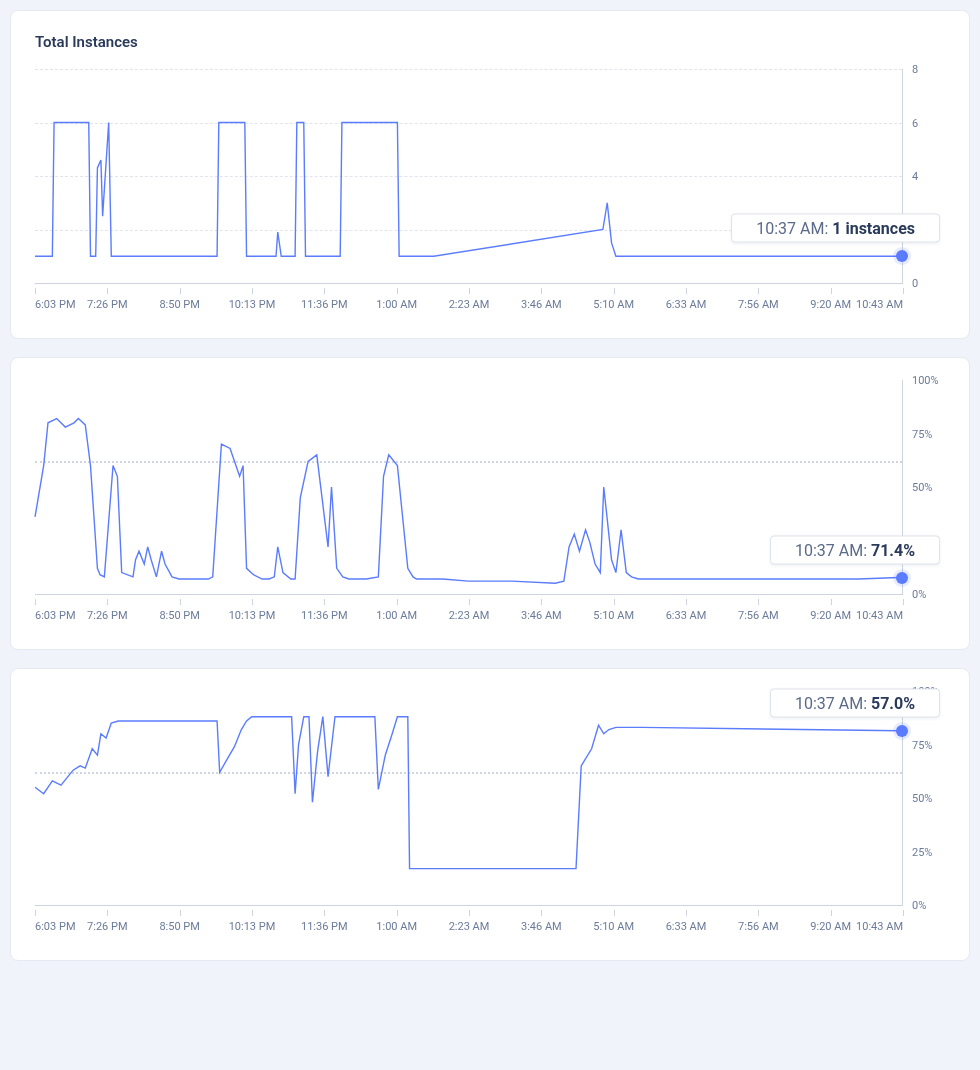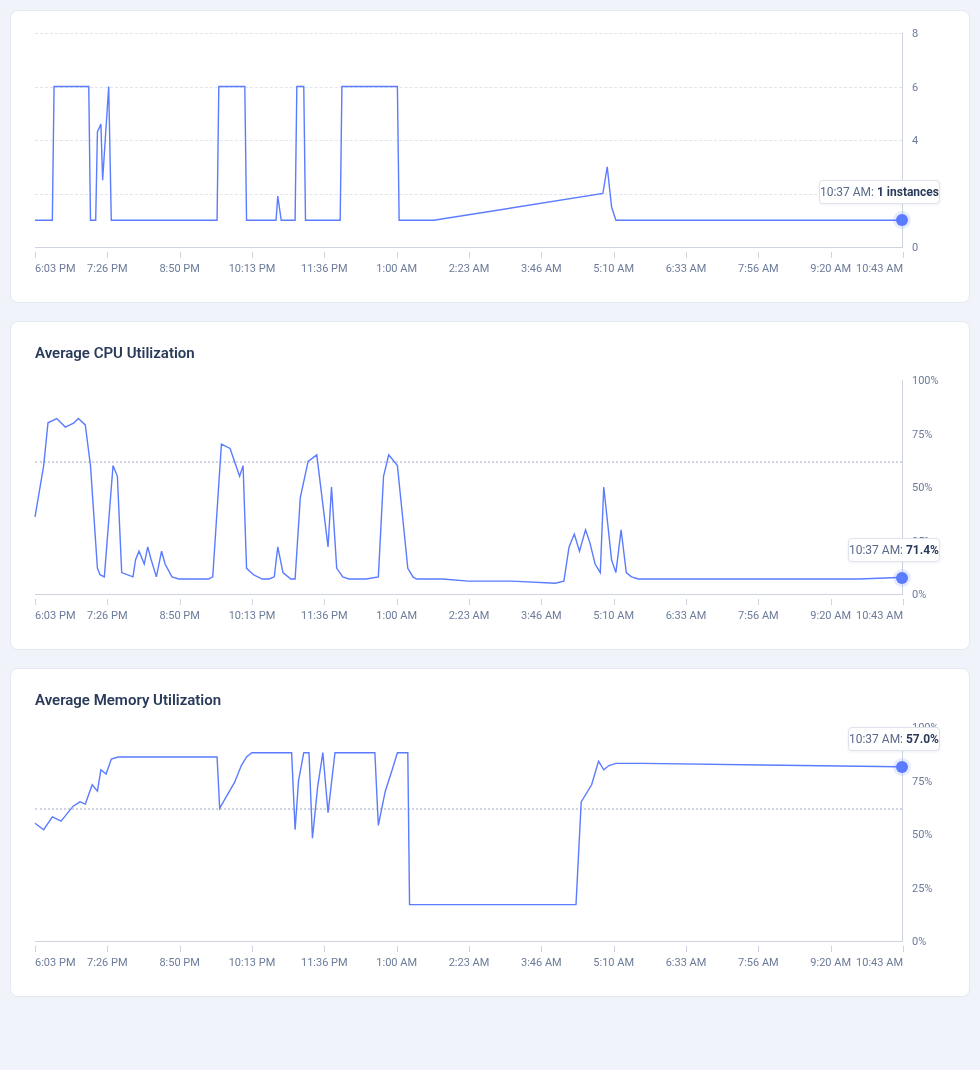--- a/index.html
+++ b/index.html
@@ -81,23 +81,23 @@
   fill: none;
   stroke: #5b7cff;
   stroke-width: 1.4;
 }
 .tooltip {
   position: absolute;
   right: -38px;
   background: #fff;
   border: 1px solid #dfe3ec;
   border-radius: 4px;
-  font-size: 12px;
+  font-size: 16px;
   color: #5a6a88;
-  padding: 4px 0;
+  padding: 4px 24px;
   white-space: nowrap;
   box-shadow: 0 1px 3px rgba(40,60,120,0.08);
   transform: translateY(-50%);
   z-index: 3;
 }
 .tooltip b { color: #2a3a5a; font-weight: 700; }
 .marker {
   position: absolute;
   width: 12px; height: 12px;
   border-radius: 50%;
@@ -106,20 +106,21 @@
   box-shadow: 0 0 0 3px rgba(91,124,255,0.15);
   transform: translate(-50%, -50%);
   z-index: 2;
 }
 </style>
 </head>
 <body>
 
 <div id="root">
     <div class="panel">
+      <div class="panel-title">Total Instances</div>
       <div class="chart-wrap">
         <div class="plot-area">
           <div class="hgrid" style="top: 75%;"></div>
           <div class="hgrid" style="top: 50%;"></div>
           <div class="hgrid" style="top: 25%;"></div>
           <div class="hgrid" style="top: 0%;"></div>
           <div class="ytick" style="top: 100%;">0</div>
           <div class="ytick" style="top: 75%;">2</div>
           <div class="ytick" style="top: 50%;">4</div>
           <div class="ytick" style="top: 25%;">6</div>
@@ -154,21 +155,20 @@
           <div class="xtick-mark" style="left: 83.3333%;"></div>
           <div class="xtick" style="left: 83.3333%;">7:56 AM</div>
           <div class="xtick-mark" style="left: 91.6667%;"></div>
           <div class="xtick" style="left: 91.6667%;">9:20 AM</div>
           <div class="xtick-mark" style="left: 100%;"></div>
           <div class="xtick" style="left: 100%; transform: translateX(-100%);">10:43 AM</div>
         </div>
       </div>
     </div>
     <div class="panel">
-      <div class="panel-title">Average CPU Utilization</div>
       <div class="chart-wrap">
         <div class="plot-area">
           <div class="hgrid dotted" style="top: 38%;"></div>
           <div class="ytick" style="top: 100%;">0%</div>
           <div class="ytick" style="top: 75%;">25%</div>
           <div class="ytick" style="top: 50%;">50%</div>
           <div class="ytick" style="top: 25%;">75%</div>
           <div class="ytick" style="top: 0%;">100%</div>
           <svg class="series" viewBox="0 0 1000 1000" preserveAspectRatio="none">
             <path d="M0.0 640.0 L10.0 400.0 L15.0 200.0 L25.0 180.0 L35.0 220.0 L45.0 200.0 L50.0 180.0 L58.0 210.0 L64.0 400.0 L72.0 880.0 L75.0 910.0 L80.0 920.0 L90.0 400.0 L95.0 450.0 L100.0 900.0 L113.0 920.0 L116.0 840.0 L120.0 800.0 L126.0 860.0 L130.0 780.0 L134.0 840.0 L140.0 920.0 L146.0 800.0 L150.0 860.0 L158.0 920.0 L166.0 930.0 L176.0 930.0 L186.0 930.0 L200.0 930.0 L205.0 920.0 L215.0 300.0 L225.0 320.0 L236.0 450.0 L240.0 400.0 L244.0 880.0 L252.0 910.0 L262.0 930.0 L270.0 930.0 L276.0 920.0 L280.0 780.0 L286.0 900.0 L295.0 930.0 L300.0 930.0 L306.0 550.0 L315.0 380.0 L325.0 350.0 L338.0 780.0 L342.0 500.0 L348.0 880.0 L355.0 920.0 L362.0 930.0 L370.0 930.0 L382.0 930.0 L396.0 920.0 L402.0 450.0 L408.0 350.0 L418.0 400.0 L430.0 880.0 L436.0 920.0 L440.0 930.0 L448.0 930.0 L458.0 930.0 L470.0 930.0 L500.0 940.0 L550.0 940.0 L600.0 950.0 L610.0 940.0 L616.0 780.0 L622.0 720.0 L628.0 800.0 L635.0 700.0 L640.0 760.0 L646.0 860.0 L652.0 900.0 L656.0 500.0 L660.0 650.0 L665.0 840.0 L670.0 900.0 L676.0 700.0 L682.0 900.0 L688.0 920.0 L696.0 930.0 L700.0 930.0 L708.0 930.0 L750.0 930.0 L800.0 930.0 L850.0 930.0 L900.0 930.0 L950.0 930.0 L996.0 923.0 L1000.0 923.0 " class="line-path" vector-effect="non-scaling-stroke"></path>
@@ -200,21 +200,20 @@
           <div class="xtick-mark" style="left: 83.3333%;"></div>
           <div class="xtick" style="left: 83.3333%;">7:56 AM</div>
           <div class="xtick-mark" style="left: 91.6667%;"></div>
           <div class="xtick" style="left: 91.6667%;">9:20 AM</div>
           <div class="xtick-mark" style="left: 100%;"></div>
           <div class="xtick" style="left: 100%; transform: translateX(-100%);">10:43 AM</div>
         </div>
       </div>
     </div>
     <div class="panel">
-      <div class="panel-title">Average Memory Utilization</div>
       <div class="chart-wrap">
         <div class="plot-area">
           <div class="hgrid dotted" style="top: 38%;"></div>
           <div class="ytick" style="top: 100%;">0%</div>
           <div class="ytick" style="top: 75%;">25%</div>
           <div class="ytick" style="top: 50%;">50%</div>
           <div class="ytick" style="top: 25%;">75%</div>
           <div class="ytick" style="top: 0%;">100%</div>
           <svg class="series" viewBox="0 0 1000 1000" preserveAspectRatio="none">
             <path d="M0.0 450.0 L10.0 480.0 L20.0 420.0 L30.0 440.0 L44.0 370.0 L52.0 350.0 L58.0 360.0 L66.0 270.0 L72.0 300.0 L76.0 200.0 L82.0 220.0 L88.0 150.0 L96.0 140.0 L210.0 140.0 L213.0 380.0 L220.0 330.0 L230.0 260.0 L238.0 180.0 L244.0 140.0 L250.0 120.0 L268.0 120.0 L296.0 120.0 L300.0 480.0 L304.0 250.0 L310.0 120.0 L316.0 120.0 L320.0 520.0 L326.0 280.0 L332.0 120.0 L338.0 400.0 L346.0 120.0 L370.0 120.0 L392.0 120.0 L396.0 460.0 L404.0 300.0 L412.0 200.0 L418.0 120.0 L430.0 120.0 L432.0 830.0 L446.0 830.0 L448.0 830.0 L460.0 830.0 L600.0 830.0 L624.0 830.0 L630.0 350.0 L642.0 270.0 L650.0 160.0 L656.0 200.0 L662.0 180.0 L670.0 170.0 L680.0 170.0 L700.0 170.0 L996.0 186.0 L1000.0 186.0 " class="line-path" vector-effect="non-scaling-stroke"></path>

